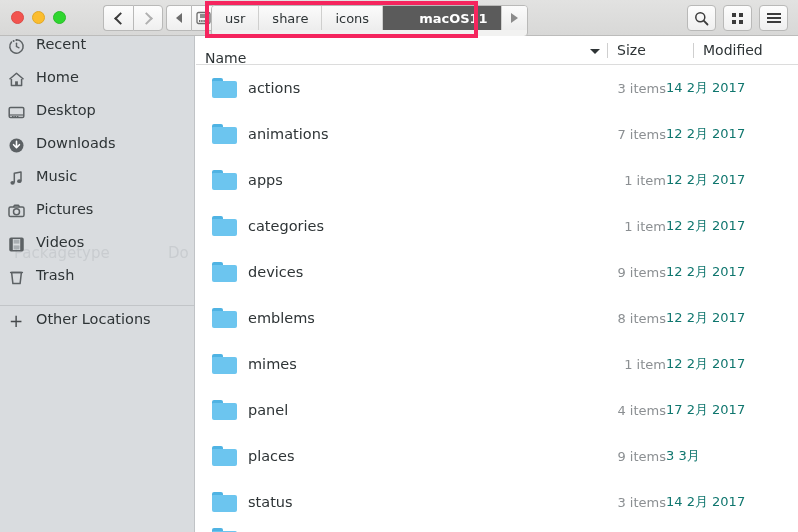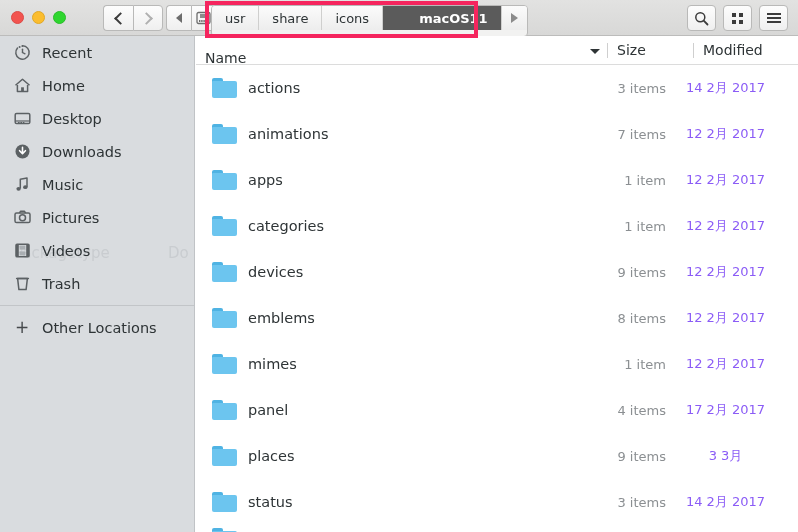--- a/index.html
+++ b/index.html
@@ -188,22 +188,22 @@
     position: absolute;
     pointer-events: none;
     color: rgba(120,125,130,0.16);
     font-size: 15px;
     white-space: nowrap;
   }
   .side-item {
     position: relative;
     height: 33px;
     display: flex;
-    align-items: center;
-    padding-left: 12px;
+    align-items: flex-start;
+    padding-left: 6px;
     box-sizing: border-box;
     cursor: default;
     z-index: 2;
   }
   .side-icon {
     width: 20px;
     height: 20px;
     margin-right: 10px;
     flex: 0 0 20px;
     display: flex;
@@ -308,23 +308,23 @@
     left: 360px;
     width: 110px;
     text-align: right;
     font-size: 13px;
     color: #8b8f92;
   }
   .fmod {
     position: absolute;
     left: 470px;
     width: 119px;
-    text-align: center;
+    text-align: left;
     font-size: 13px;
-    color: #8b5cf6;
+    color: #0f766e;
   }
 
   
   .frow.partial { height: 12px; overflow: hidden; }
   .frow.partial .folder { top: 3px; }
 
   
   .watermark {
     position: absolute;
     left: 427px; top: 495px;

